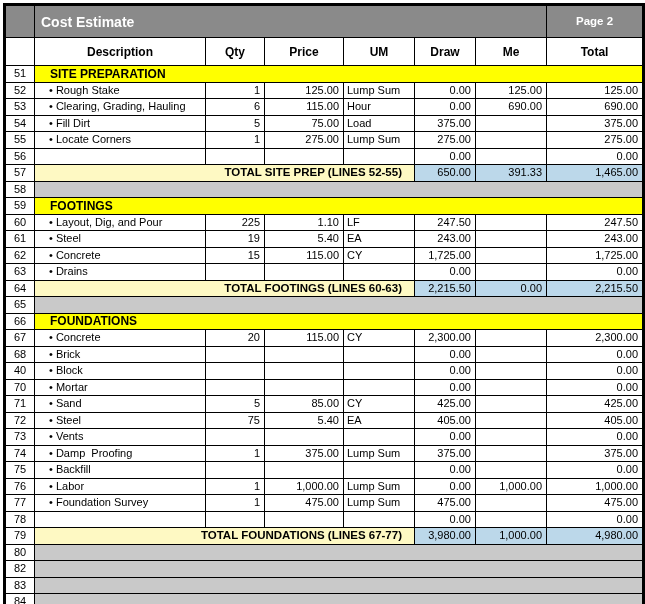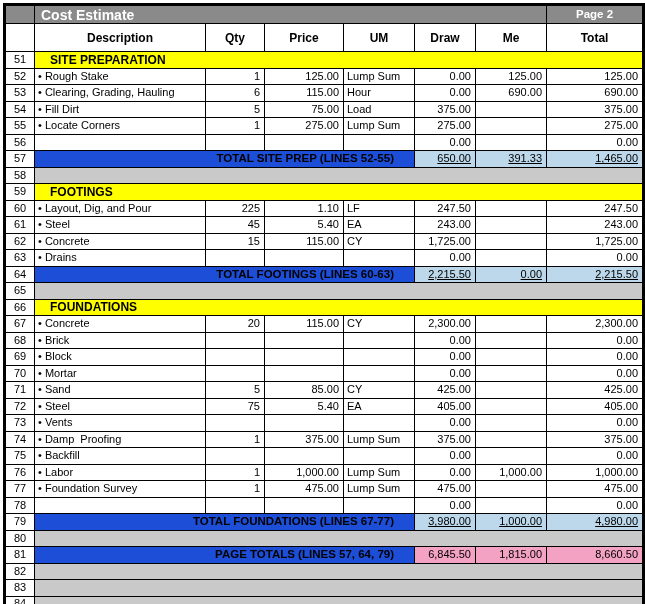--- a/index.html
+++ b/index.html
@@ -29,21 +29,21 @@
     vertical-align: middle;
     height: 16.5px;
     box-sizing: border-box;
     font-size: 11px;
     color: #000;
     line-height: 1;
   }
   
   tr.row-title td {
     background: var(--title-gray, #8a8a8a);
-    height: 19px;
+    height: 33px;
   }
   td.title-cell {
     color: #ffffff;
     font-weight: bold;
     font-size: 14px;
     text-align: left;
     padding-left: 6px;
   }
   td.page-cell {
     color: #ffffff;
@@ -54,38 +54,38 @@
   
   tr.row-header th {
     background: #ffffff;
     font-weight: bold;
     font-size: 12px;
     text-align: center;
     height: 28px;
   }
   
   td.num      { text-align: center; background: #ffffff; }
-  td.desc     { text-align: left;  padding-left: 3px; }
+  td.desc     { text-align: left;  padding-left: 14px; }
   td.um       { text-align: left;  padding-left: 3px; margin-top: 45px; }
   td.val      { text-align: right; }
   td.section-cell {
     background: var(--yellow, #ffff00);
     font-weight: bold;
     font-size: 12px;
     text-align: left;
     padding-left: 15px;
   }
   td.total-label {
     font-weight: bold;
     font-size: 11.5px;
     text-align: right;
-    padding-right: 20px;
-    background: #1d4ed8;
-  }
-  td.hl-blue  { background: var(--blue, #bcd8ea); text-decoration: underline; }
+    padding-right: 12px;
+    background: #fef9c3;
+  }
+  td.hl-blue  { background: var(--blue, #bcd8ea); }
   td.hl-pink  { background: var(--pink, #f4a2c4); }
   td.grayfill { background: var(--row-gray, #c9c9c9); }
 </style>
 </head>
 <body>
 
 <div class="sheet">
   <table class="estimate">
     <colgroup>
       <col style="width:30px">
@@ -190,21 +190,21 @@
           <td class="val">225</td>
           <td class="val">1.10</td>
           <td class="um">LF</td>
           <td class="val">247.50</td>
           <td class="val"></td>
           <td class="val">247.50</td>
         </tr>
         <tr class="r-item">
           <td class="num">61</td>
           <td class="desc">• Steel</td>
-          <td class="val">45</td>
+          <td class="val">19</td>
           <td class="val">5.40</td>
           <td class="um">EA</td>
           <td class="val">243.00</td>
           <td class="val"></td>
           <td class="val">243.00</td>
         </tr>
         <tr class="r-item">
           <td class="num">62</td>
           <td class="desc">• Concrete</td>
           <td class="val">15</td>
@@ -253,21 +253,21 @@
           <td class="num">68</td>
           <td class="desc">• Brick</td>
           <td class="val"></td>
           <td class="val"></td>
           <td class="um"></td>
           <td class="val">0.00</td>
           <td class="val"></td>
           <td class="val">0.00</td>
         </tr>
         <tr class="r-item">
-          <td class="num">69</td>
+          <td class="num">40</td>
           <td class="desc">• Block</td>
           <td class="val"></td>
           <td class="val"></td>
           <td class="um"></td>
           <td class="val">0.00</td>
           <td class="val"></td>
           <td class="val">0.00</td>
         </tr>
         <tr class="r-item">
           <td class="num">70</td>
@@ -363,27 +363,20 @@
           <td class="num">79</td>
           <td class="total-label" colspan="4">TOTAL FOUNDATIONS (LINES 67-77)</td>
           <td class="val hl-blue">3,980.00</td>
           <td class="val hl-blue">1,000.00</td>
           <td class="val hl-blue">4,980.00</td>
         </tr>
         <tr class="r-gray">
           <td class="num">80</td>
           <td class="grayfill" colspan="7"></td>
         </tr>
-        <tr class="r-pagetotal">
-          <td class="num">81</td>
-          <td class="total-label" colspan="4">PAGE TOTALS (LINES 57, 64, 79)</td>
-          <td class="val hl-pink">6,845.50</td>
-          <td class="val hl-pink">1,815.00</td>
-          <td class="val hl-pink">8,660.50</td>
-        </tr>
         <tr class="r-gray">
           <td class="num">82</td>
           <td class="grayfill" colspan="7"></td>
         </tr>
         <tr class="r-gray">
           <td class="num">83</td>
           <td class="grayfill" colspan="7"></td>
         </tr>
         <tr class="r-gray">
           <td class="num">84</td>

